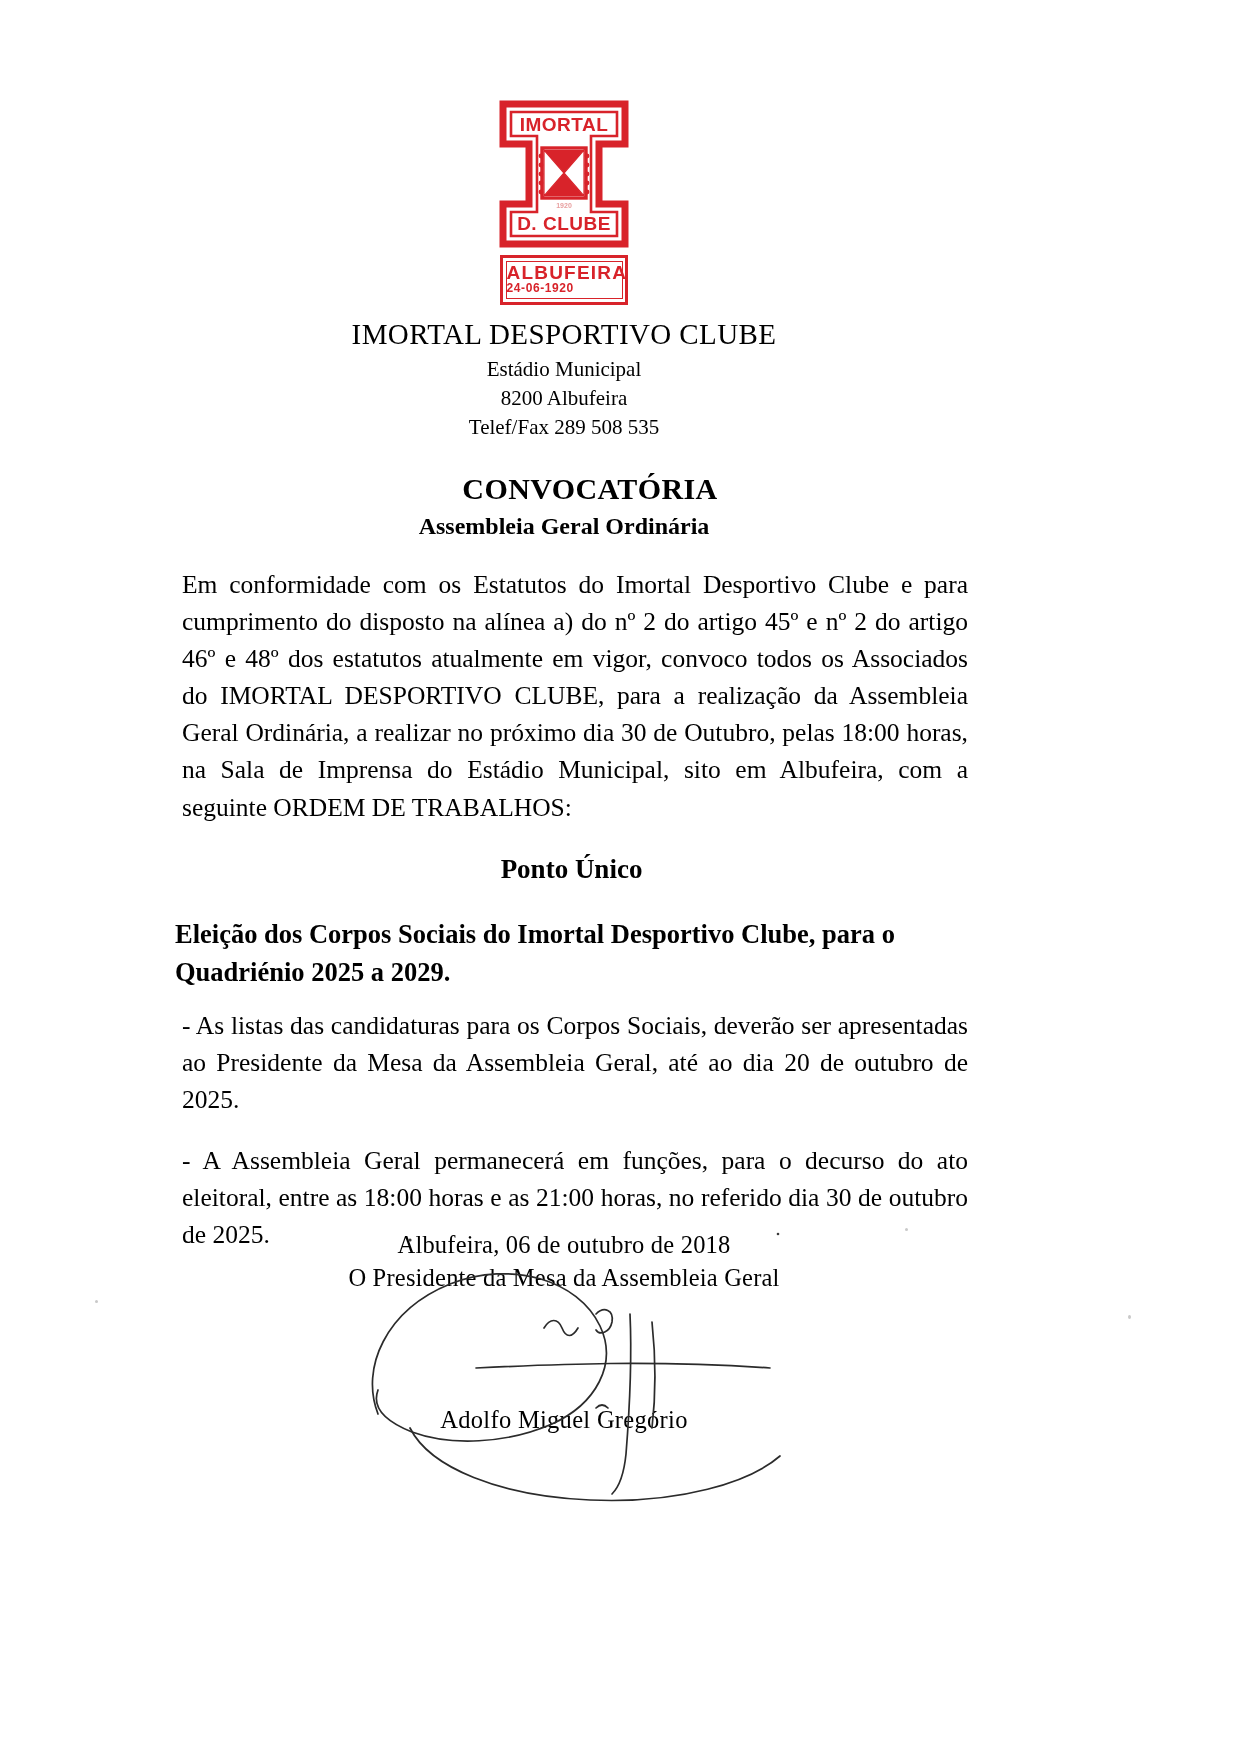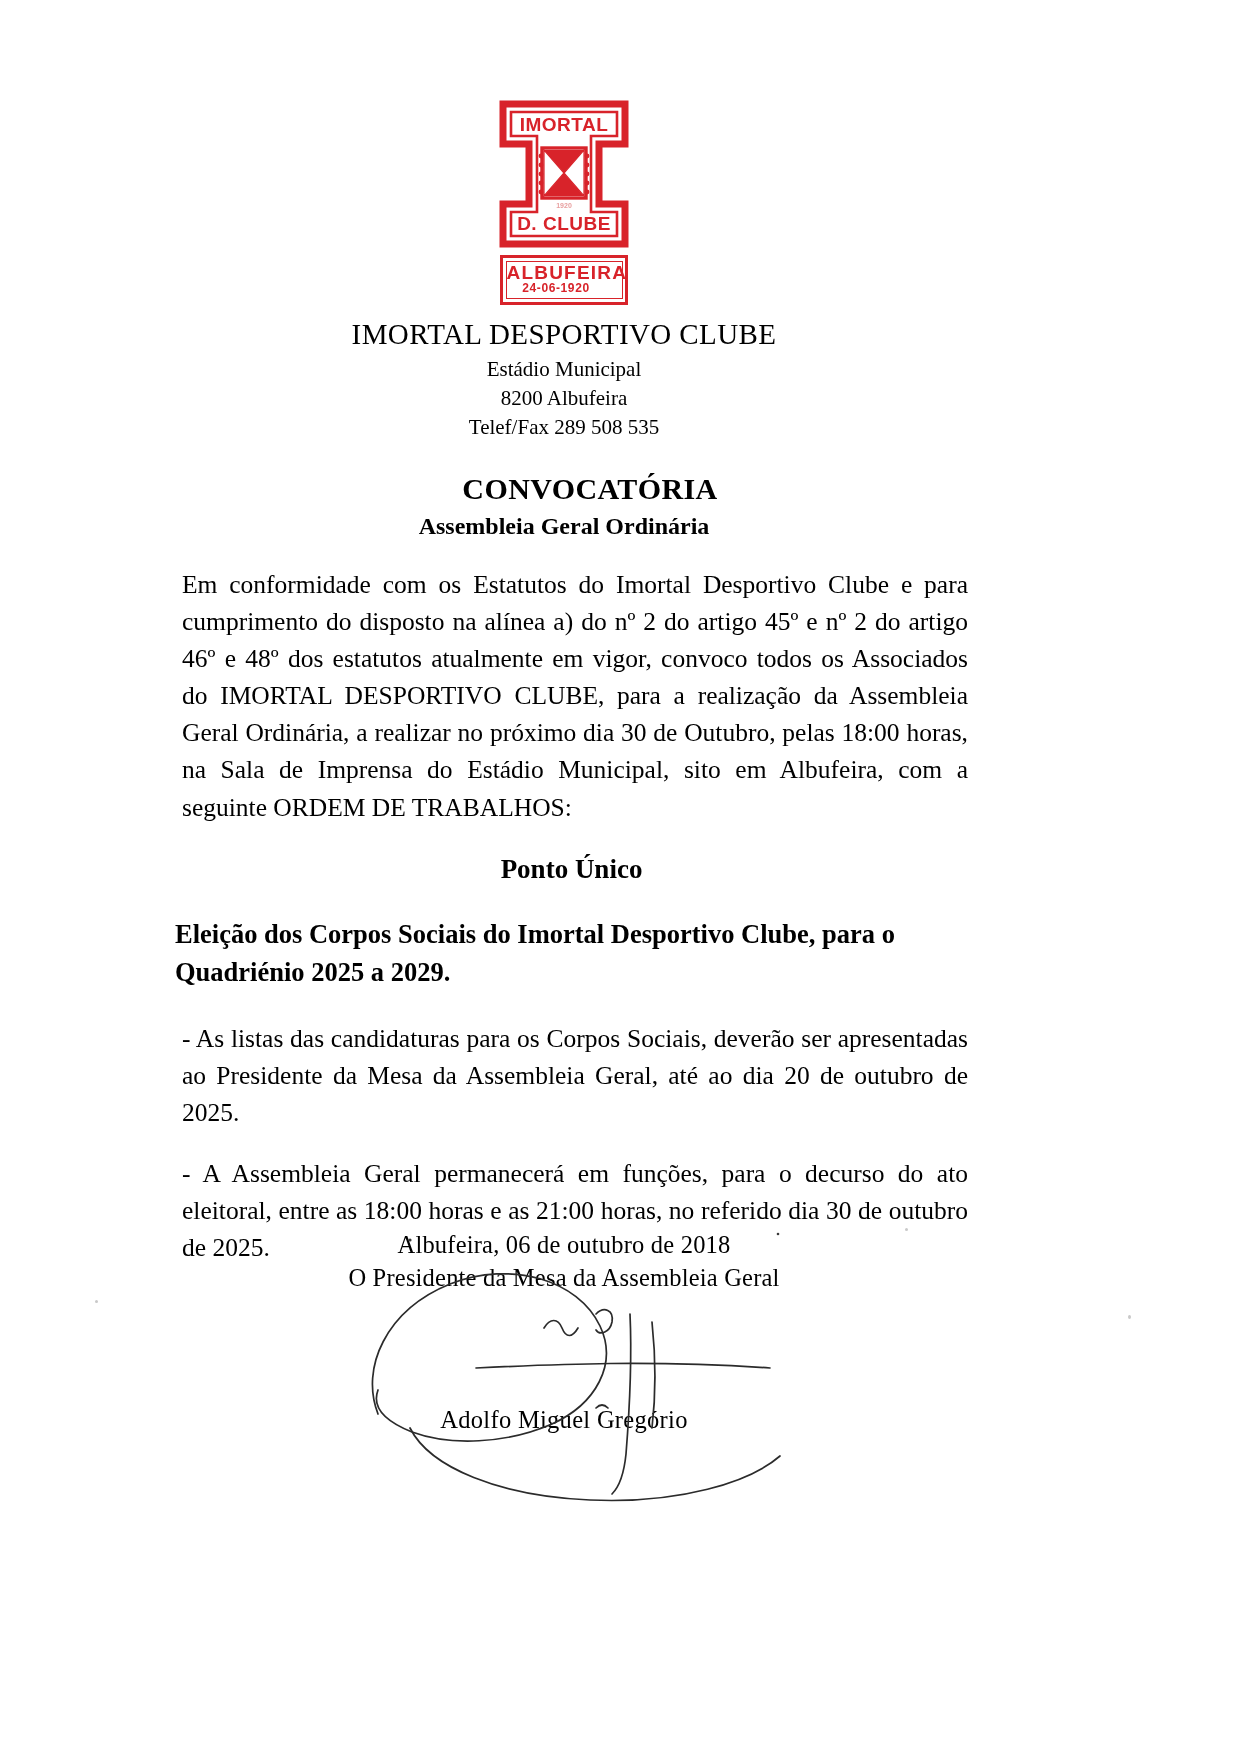--- a/index.html
+++ b/index.html
@@ -47,21 +47,20 @@
     border: 3.2px solid #d8232a;
     padding: 2.5px;
     display: flex;
     flex-direction: column;
     align-items: center;
     box-sizing: border-box;
   }
   .logo-banner-inner {
     border: 1.4px solid #d8232a;
     width: 100%;
-    text-align: center;
     padding: 1px 16px 2px 0;
     box-sizing: border-box;
   }
   .logo-albufeira {
     font-family: "Liberation Sans", "DejaVu Sans", sans-serif;
     font-weight: bold;
     font-size: 19px;
     letter-spacing: 1.2px;
     color: #d8232a;
     line-height: 1.05;
@@ -134,21 +133,21 @@
     text-align: center;
     font-weight: bold;
     font-size: 27px;
     margin: 28px 0 30px 0;
   }
   .left-bold {
     font-weight: bold;
     font-size: 26.5px;
     text-align: left;
     line-height: 1.45;
-    margin: 0 0 28px 0;
+    margin: 0 0 15px 0;
   }
 
   
   .sign-block {
     position: absolute;
     top: 1228px;
     left: 0;
     width: 100%;
     text-align: center;
   }

